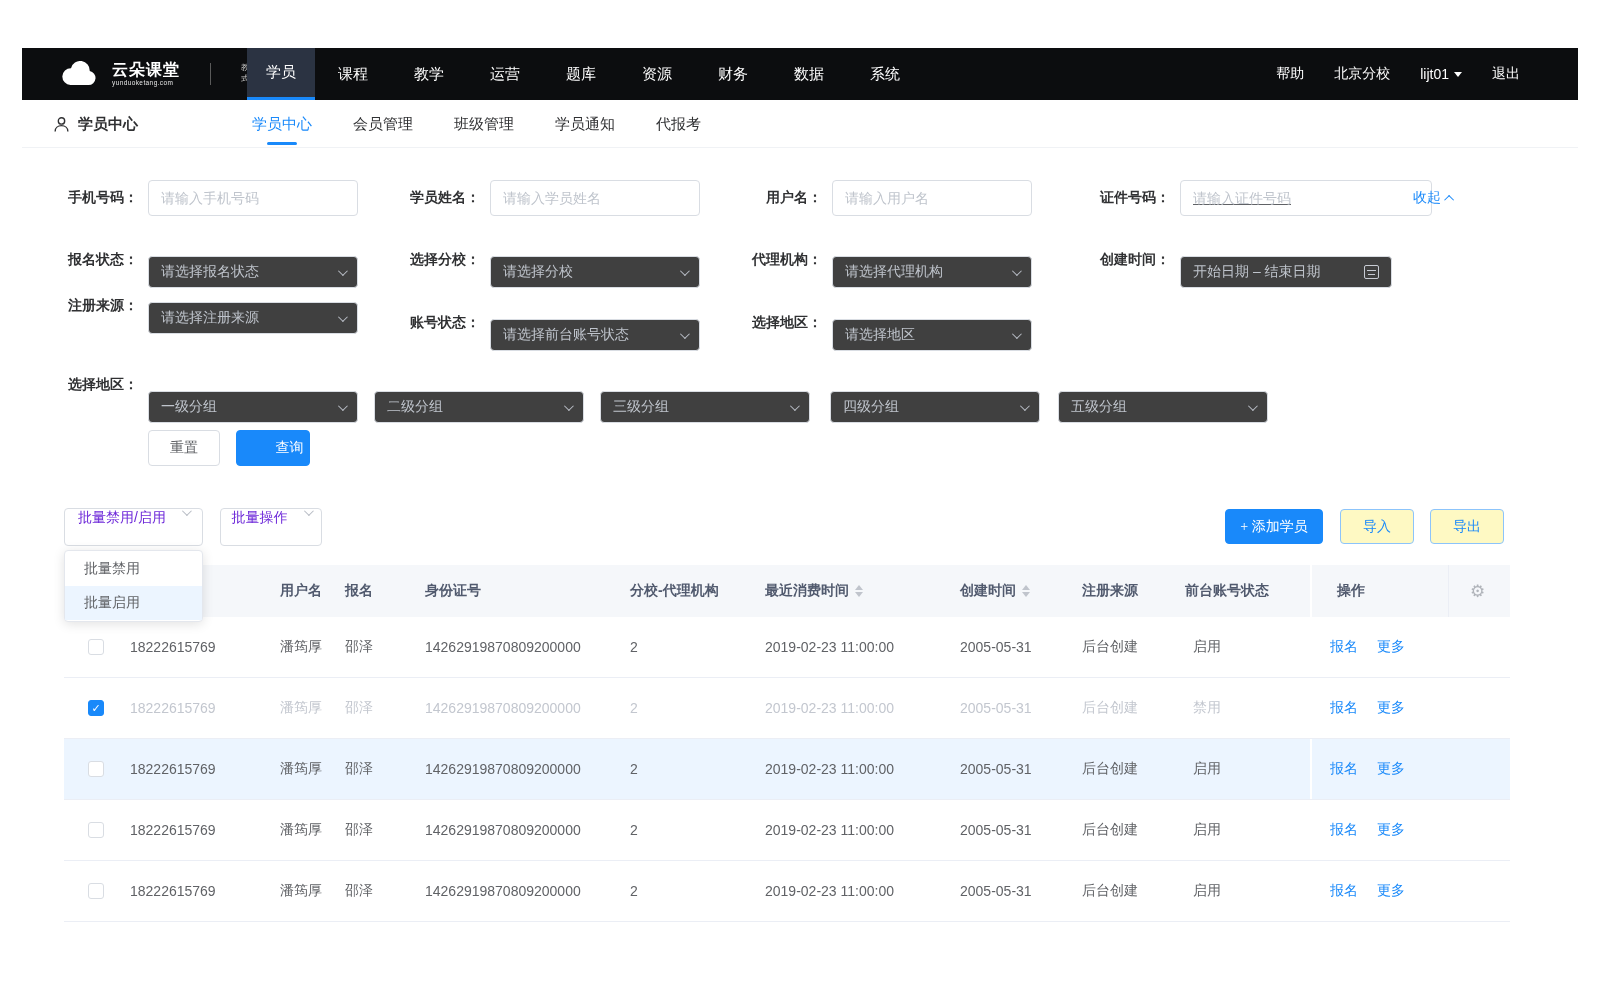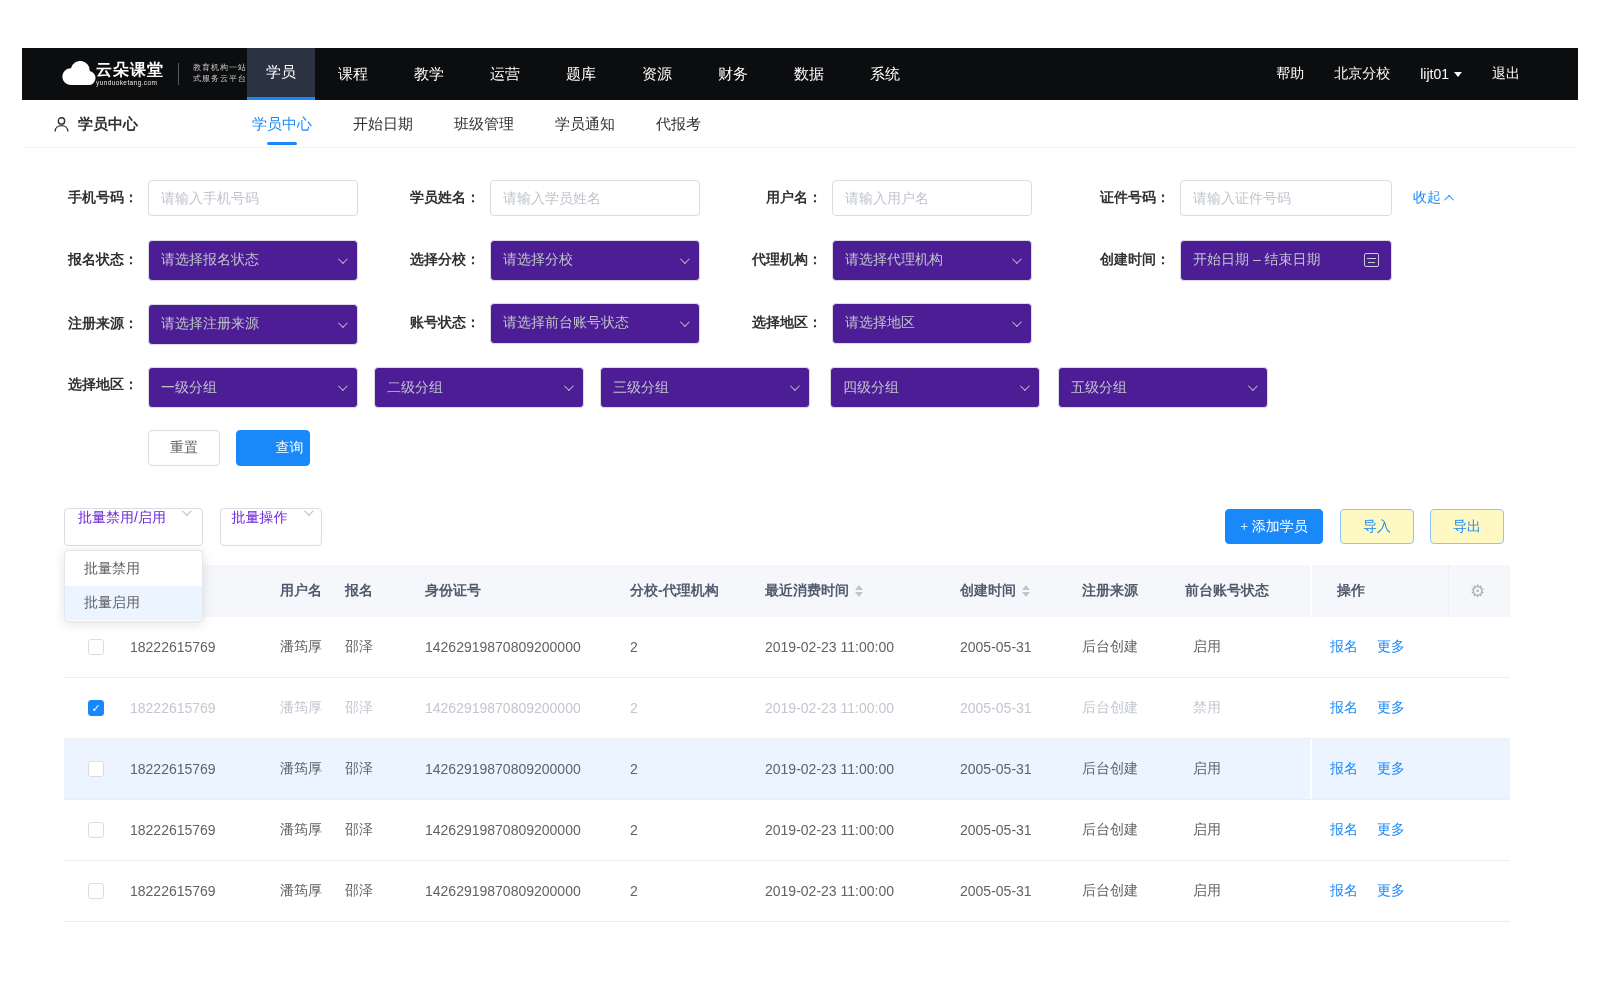--- a/index.html
+++ b/index.html
@@ -1,19 +1,19 @@
 <!DOCTYPE html>
 <html><head>
 <meta charset="utf-8">
 <style>
 *{margin:0;padding:0;box-sizing:border-box;}
 html,body{width:1600px;height:990px;background:#fff;font-family:"Liberation Sans","DejaVu Sans",sans-serif;position:relative;overflow:hidden;}
 
 .topnav{position:absolute;left:22px;top:48px;width:1556px;height:52px;background:#0c0d0f;}
-.logo{position:absolute;left:38px;top:0;height:52px;display:flex;align-items:center;gap:6px;}
+.logo{position:absolute;left:38px;top:0;height:52px;display:flex;align-items:center;gap:22px;}
 .logo-text{display:flex;flex-direction:column;line-height:1;margin-left:-8px;}
 .logo-title{color:#fff;font-weight:bold;font-size:16px;letter-spacing:1px;}
 .logo-domain{color:#e8e8e8;font-size:6.5px;margin-top:2px;letter-spacing:.4px;}
 .logo-div{width:1px;height:22px;background:#5a5a5a;margin:0 8px;}
 .logo-tag{display:flex;flex-direction:column;line-height:1.35;}
 .logo-tag span{color:#c9c9c9;font-size:8px;letter-spacing:1px;}
 .nav-items{position:absolute;left:225px;top:0;height:52px;display:flex;}
 .nav-item{height:52px;display:flex;align-items:center;padding:0 23px;color:#fff;font-size:15px;cursor:pointer;}
 .nav-item.active{background:#2b3342;border-bottom:3px solid #1989fa;padding:0 19px;}
 .nav-right{position:absolute;right:58px;top:0;height:52px;display:flex;align-items:center;gap:30px;color:#fff;font-size:14px;}
@@ -24,21 +24,21 @@
 .section{position:absolute;left:31px;top:0;height:48px;display:flex;align-items:center;gap:8px;font-size:15px;font-weight:bold;color:#303133;}
 .tabs{position:absolute;left:230px;top:0;height:48px;display:flex;gap:41px;}
 .tab{height:48px;display:flex;align-items:center;font-size:15px;color:#303133;cursor:pointer;position:relative;}
 .tab.active{color:#1989fa;}
 .tab.active::after{content:"";position:absolute;left:50%;transform:translateX(-50%);bottom:3px;width:30px;height:3px;border-radius:2px;background:#1989fa;}
 
 .ffield{position:absolute;display:flex;align-items:center;height:36px;}
 .flabel{width:90px;text-align:right;margin-right:10px;font-size:14px;font-weight:600;color:#303133;white-space:nowrap;}
 .tinput{height:36px;border:1px solid #d9dde3;border-radius:4px;padding:0 12px;font-size:14px;color:#606266;outline:none;font-family:inherit;}
 .tinput::placeholder{color:#bfc4cc;}
-.fselect{position:absolute;height:41px;border:1px solid #d9dde3;border-radius:4px;background:#4c1d95;display:flex;align-items:center;justify-content:space-between;padding:0 12px;cursor:pointer;}
+.fselect{position:absolute;height:32px;border:1px solid #d9dde3;border-radius:4px;background:#404040;display:flex;align-items:center;justify-content:space-between;padding:0 12px;cursor:pointer;margin-top:24px;}
 .fselect .ph{font-size:14px;color:#bfc4cc;white-space:nowrap;}
 .caret{width:7px;height:7px;border-right:1px solid #b7bcc4;border-bottom:1px solid #b7bcc4;transform:rotate(45deg) translateY(-2px);flex:none;margin-left:8px;}
 .fselect.inrow{position:relative;left:0!important;}
 .collapse{position:absolute;left:1413px;top:189px;display:flex;align-items:center;gap:6px;color:#1989fa;font-size:14px;cursor:pointer;}
 .upcaret{width:7px;height:7px;border-right:1px solid #1989fa;border-bottom:1px solid #1989fa;transform:rotate(-135deg) translateY(-2px);}
 .cal{width:15px;height:14px;border:1px solid #c8ccd4;border-radius:2px;position:relative;flex:none;}
 .cal::before{content:"";position:absolute;left:2px;right:2px;top:4px;height:1px;background:#c8ccd4;}
 .cal::after{content:"";position:absolute;left:3px;right:3px;top:8px;height:1px;background:#c8ccd4;}
 .btn{position:absolute;height:36px;border-radius:4px;display:flex;align-items:center;justify-content:center;font-size:14px;cursor:pointer;}
 .btn.plain{border:1px solid #d9dde3;background:#fff;color:#606266;}
@@ -114,21 +114,21 @@
 <div class="subnav">
   <div class="section">
     <svg width="17" height="17" viewBox="0 0 16 16">
       <circle cx="8" cy="4.6" r="3" fill="none" stroke="#303133" stroke-width="1.3"></circle>
       <path d="M2 14.5c0-3.4 2.7-5.4 6-5.4s6 2 6 5.4" fill="none" stroke="#303133" stroke-width="1.3"></path>
     </svg>
     <span>学员中心</span>
   </div>
   <div class="tabs">
       <div class="tab active">学员中心</div>
-      <div class="tab">开始日期</div>
+      <div class="tab">会员管理</div>
       <div class="tab">班级管理</div>
       <div class="tab">学员通知</div>
       <div class="tab">代报考</div>
     </div>
 </div>
 
 <div>
 
   <div class="ffield" style="left:48px;top:180px;">
     <span class="flabel">手机号码：</span>
@@ -137,21 +137,21 @@
   <div class="ffield" style="left:390px;top:180px;">
     <span class="flabel">学员姓名：</span>
     <input class="tinput" style="width: 210px;" placeholder="请输入学员姓名">
   </div>
   <div class="ffield" style="left:732px;top:180px;">
     <span class="flabel">用户名：</span>
     <input class="tinput" style="width: 200px;" placeholder="请输入用户名">
   </div>
   <div class="ffield" style="left:1080px;top:180px;">
     <span class="flabel">证件号码：</span>
-    <input class="tinput" style="width: 212px;" placeholder="请输入证件号码">
+    <input class="tinput" style="width: 252px; text-decoration: underline;" placeholder="请输入证件号码">
   </div>
   <div class="collapse">
     <span>收起</span>
     <i class="upcaret"></i>
   </div>
 
   <div class="ffield" style="left:48px;top:242px;">
     <span class="flabel">报名状态：</span>
     <div class="fselect inrow" style="width:210px">
         <span class="ph">请选择报名状态</span>
@@ -173,21 +173,21 @@
       </div>
   </div>
   <div class="ffield" style="left:1080px;top:242px;">
     <span class="flabel">创建时间：</span>
     <div class="fselect inrow" style="width:212px">
         <span class="ph">开始日期 – 结束日期</span>
         <span class="cal"></span>
       </div>
   </div>
 
-  <div class="ffield" style="left:48px;top:306px;">
+  <div class="ffield" style="left:48px;top:288px;">
     <span class="flabel">注册来源：</span>
     <div class="fselect inrow" style="width:210px">
         <span class="ph">请选择注册来源</span>
         <i class="caret"></i>
       </div>
   </div>
   <div class="ffield" style="left:390px;top:305px;">
     <span class="flabel">账号状态：</span>
     <div class="fselect inrow" style="width:210px">
         <span class="ph">请选择前台账号状态</span>

